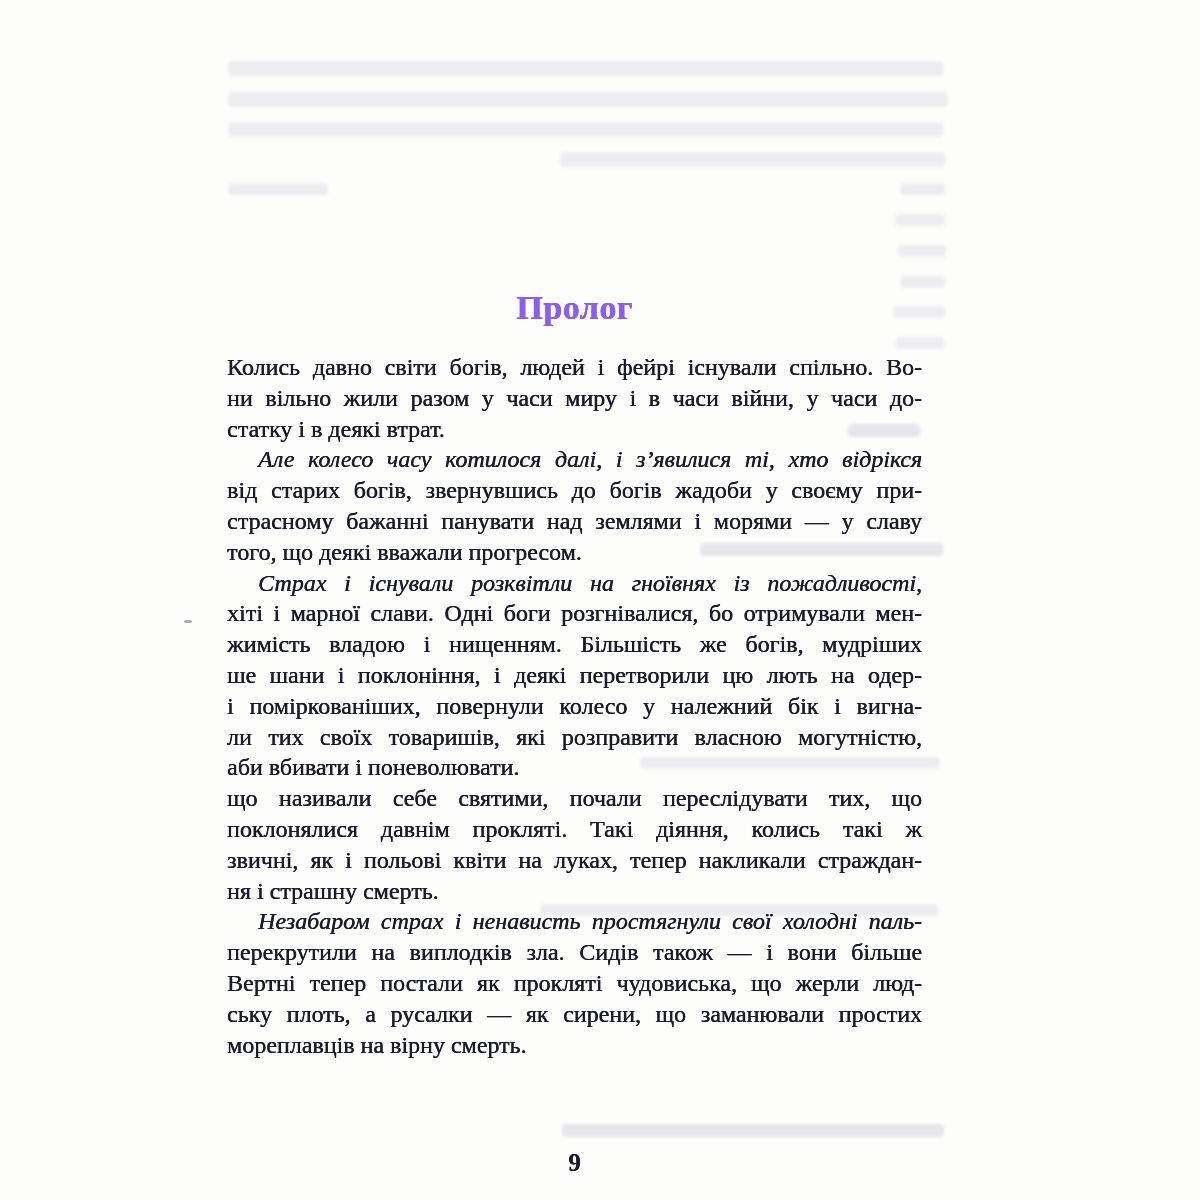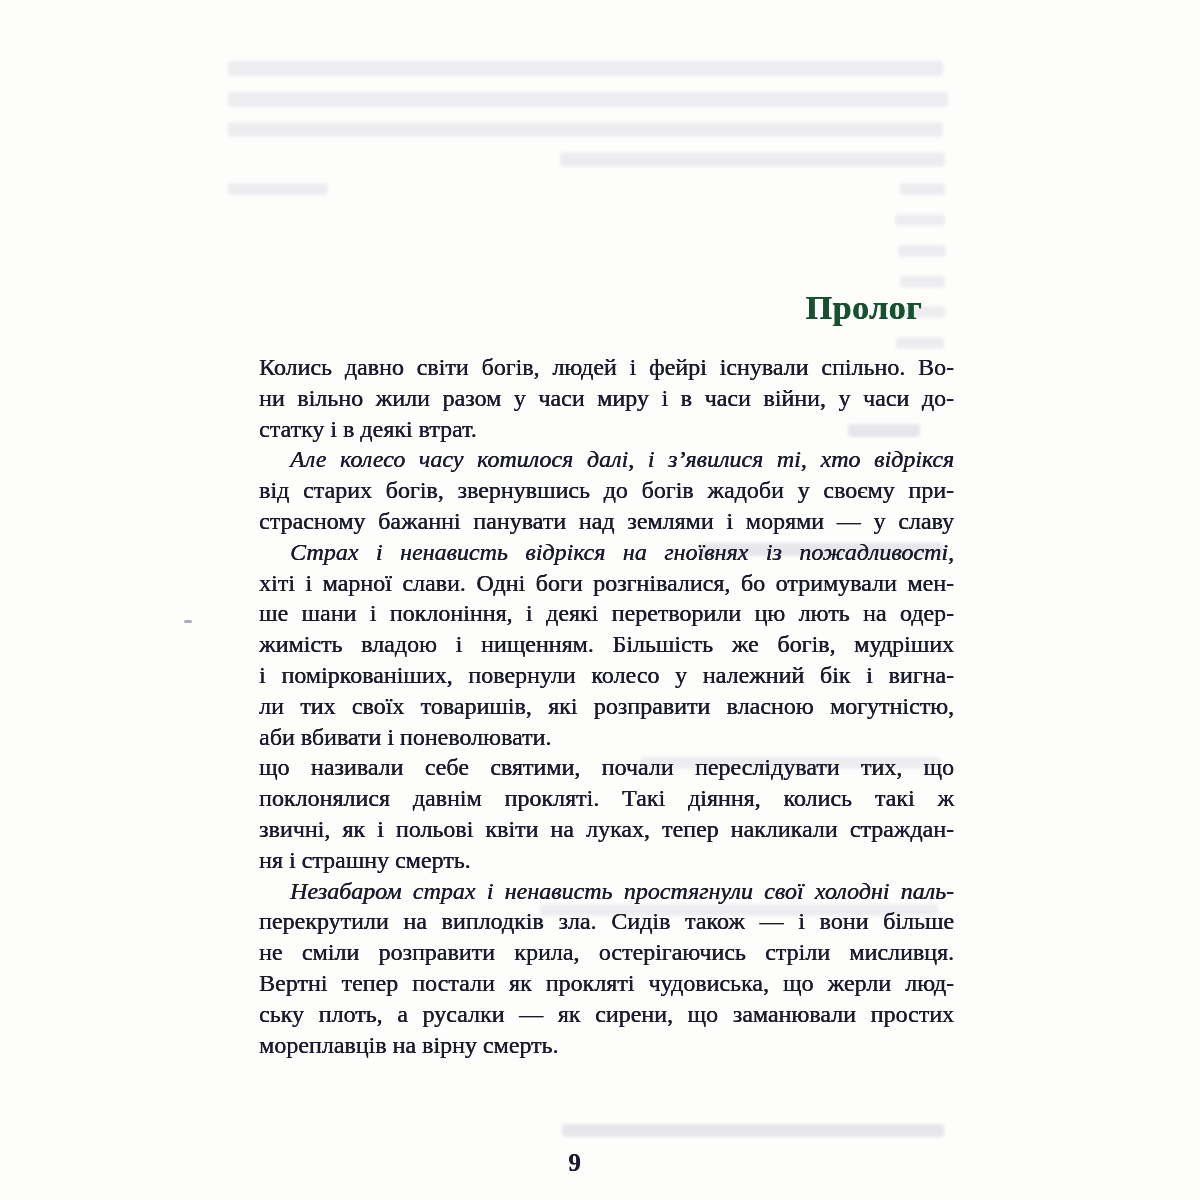--- a/index.html
+++ b/index.html
@@ -15,34 +15,33 @@
     overflow: hidden;
     font-family: "Liberation Serif", "DejaVu Serif", serif;
     color: #1b1b2e;
   }
   .heading {
     position: absolute;
     top: 289px;
     left: 227px;
     width: 695px;
     margin: 0;
-    text-align: right;
+    text-align: center;
     font-size: 34px;
     line-height: 38px;
     font-weight: bold;
     letter-spacing: 0.5px;
-    color: #14532d;
+    color: #8b5cf6;
     text-shadow: 0.4px 0 0 currentColor, 0 0 0.5px rgba(23,23,42,0.55);
   }
   .body-text {
     position: absolute;
     top: 352px;
     left: 227px;
     width: 695px;
-    margin-left: 32px;
   }
   .text-line {
     height: 30.8px;
     line-height: 30.8px;
     font-size: 24px;
     text-align: justify;
     text-align-last: justify;
     text-shadow: 0.35px 0 0 currentColor, 0 0 0.5px rgba(27,27,46,0.5);
     white-space: normal;
     overflow: visible;
@@ -106,34 +105,34 @@
 
   <h1 class="heading">Пролог</h1>
 
   <div class="body-text" id="body-text">
       <div class="text-line">Колись давно світи богів, людей і фейрі існували спільно. Во-</div>
       <div class="text-line">ни вільно жили разом у часи миру і в часи війни, у часи до-</div>
       <div class="text-line para-end">статку і в деякі втрат.</div>
       <div class="text-line indent">Але колесо часу котилося далі, і з’явилися ті, хто відрікся</div>
       <div class="text-line">від старих богів, звернувшись до богів жадоби у своєму при-</div>
       <div class="text-line">страсному бажанні панувати над землями і морями — у славу</div>
-      <div class="text-line indent">Страх і ненависть відрікся на гноївнях із пожадливості,</div>
+      <div class="text-line para-end">того, що деякі вважали прогресом.</div>
+      <div class="text-line indent">Страх і існували розквітли на гноївнях із пожадливості,</div>
       <div class="text-line">хіті і марної слави. Одні боги розгнівалися, бо отримували мен-</div>
+      <div class="text-line">жимість владою і нищенням. Більшість же богів, мудріших</div>
       <div class="text-line">ше шани і поклоніння, і деякі перетворили цю лють на одер-</div>
-      <div class="text-line">жимість владою і нищенням. Більшість же богів, мудріших</div>
       <div class="text-line">і поміркованіших, повернули колесо у належний бік і вигна-</div>
       <div class="text-line">ли тих своїх товаришів, які розправити власною могутністю,</div>
       <div class="text-line para-end">аби вбивати і поневолювати.</div>
       <div class="text-line">що називали себе святими, почали переслідувати тих, що</div>
       <div class="text-line">поклонялися давнім прокляті. Такі діяння, колись такі ж</div>
       <div class="text-line">звичні, як і польові квіти на луках, тепер накликали страждан-</div>
       <div class="text-line para-end">ня і страшну смерть.</div>
       <div class="text-line indent">Незабаром страх і ненависть простягнули свої холодні паль-</div>
       <div class="text-line">перекрутили на виплодків зла. Сидів також — і вони більше</div>
-      <div class="text-line">не сміли розправити крила, остерігаючись стріли мисливця.</div>
       <div class="text-line">Вертні тепер постали як прокляті чудовиська, що жерли люд-</div>
       <div class="text-line">ську плоть, а русалки — як сирени, що заманювали простих</div>
       <div class="text-line para-end">мореплавців на вірну смерть.</div>
     </div>
 
   <div class="page-number">9</div>
 
 </div>
 
 </body></html>

